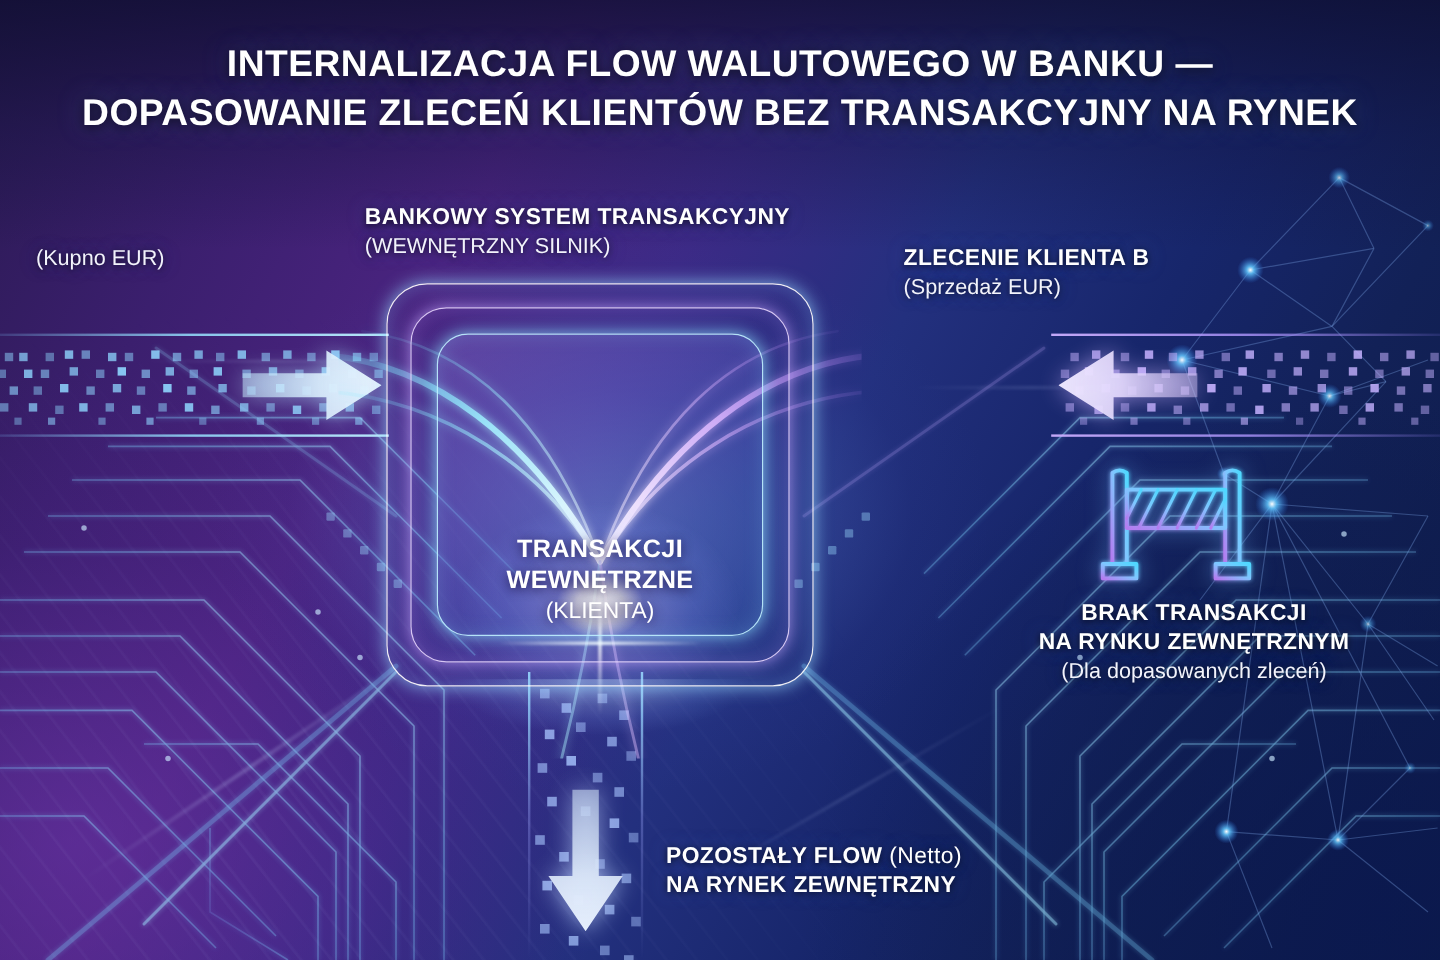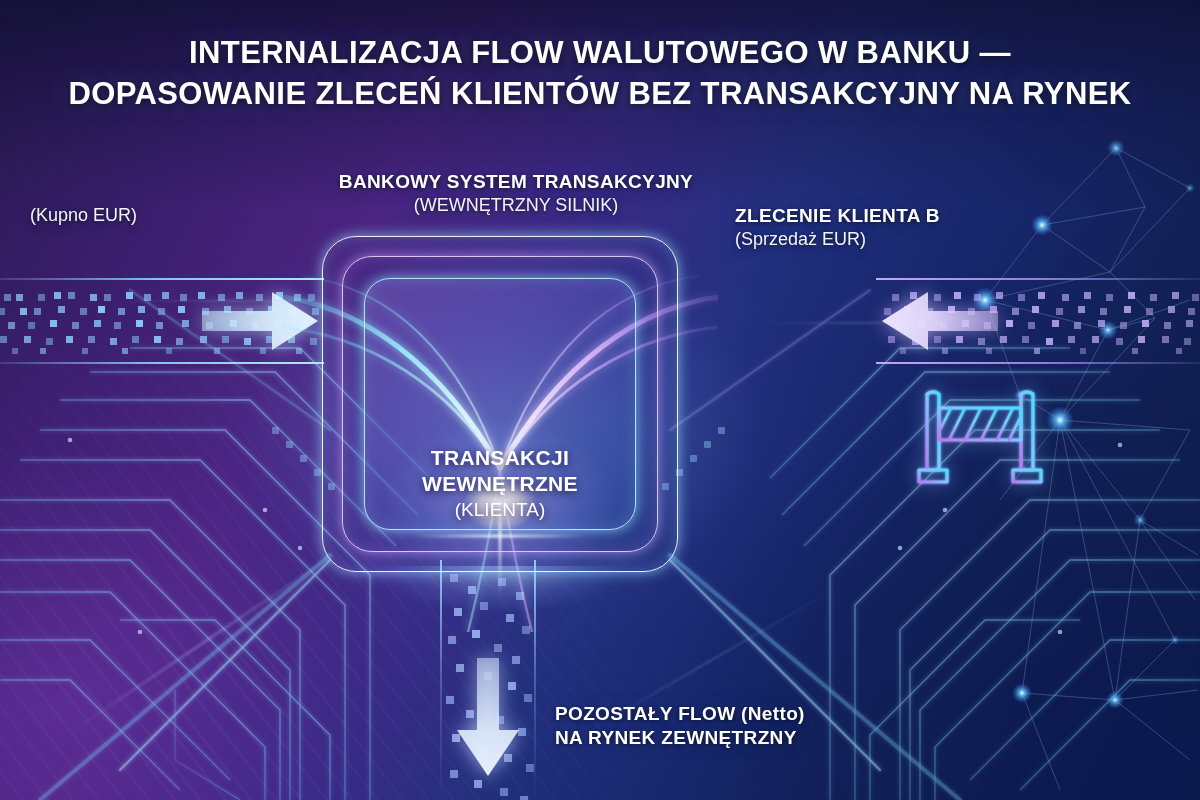--- a/index.html
+++ b/index.html
@@ -178,25 +178,25 @@
   .label .hd {
     display:block; font-weight:bold; font-size:19px;
     letter-spacing:.35px; line-height:1.25;
   }
   .label .sub {
     display:block; font-weight:normal; font-size:18px;
     line-height:1.3; color:#f2f3fb;
   }
 
   #label-a      { left:30px;  top:204px; text-align:left; }
-  #label-b      { left:735px; top:204px; text-align:left; }
-  #label-engine { left:316px; top:170px; width:400px; text-align:center; }
+  #label-b      { left:753px; top:204px; text-align:left; }
+  #label-engine { left:304px; top:170px; width:400px; }
   #label-barrier{ left:845px; top:500px; width:300px; text-align:center; }
   #label-out    { left:555px; top:702px; text-align:left; }
-  #label-out .hd .reg { font-weight:bold; }
+  #label-out .hd .reg { font-weight:normal; }
 
   #label-center {
     position:absolute; left:322px; top:445px; width:356px;
     text-align:center; color:#fff;
     text-shadow:0 2px 9px rgba(20,10,60,.85);
   }
   #label-center .hd {
     display:block; font-weight:bold; font-size:21px; line-height:1.22; letter-spacing:.3px;
   }
   #label-center .sub {
@@ -676,19 +676,24 @@
     <span class="hd">BANKOWY SYSTEM TRANSAKCYJNY</span>
     <span class="sub">(WEWNĘTRZNY SILNIK)</span>
   </div>
 
   <div id="label-center">
     <span class="hd">TRANSAKCJI</span>
     <span class="hd">WEWNĘTRZNE</span>
     <span class="sub">(KLIENTA)</span>
   </div>
 
+  <div class="label" id="label-barrier">
+    <span class="hd">BRAK TRANSAKCJI</span>
+    <span class="hd">NA RYNKU ZEWNĘTRZNYM</span>
+    <span class="sub">(Dla dopasowanych zleceń)</span>
+  </div>
 
   <div class="label" id="label-out">
     <span class="hd"><span>POZOSTAŁY FLOW</span> <span class="reg">(Netto)</span></span>
     <span class="hd">NA RYNEK ZEWNĘTRZNY</span>
   </div>
 
 </div>
 
 </body></html>

